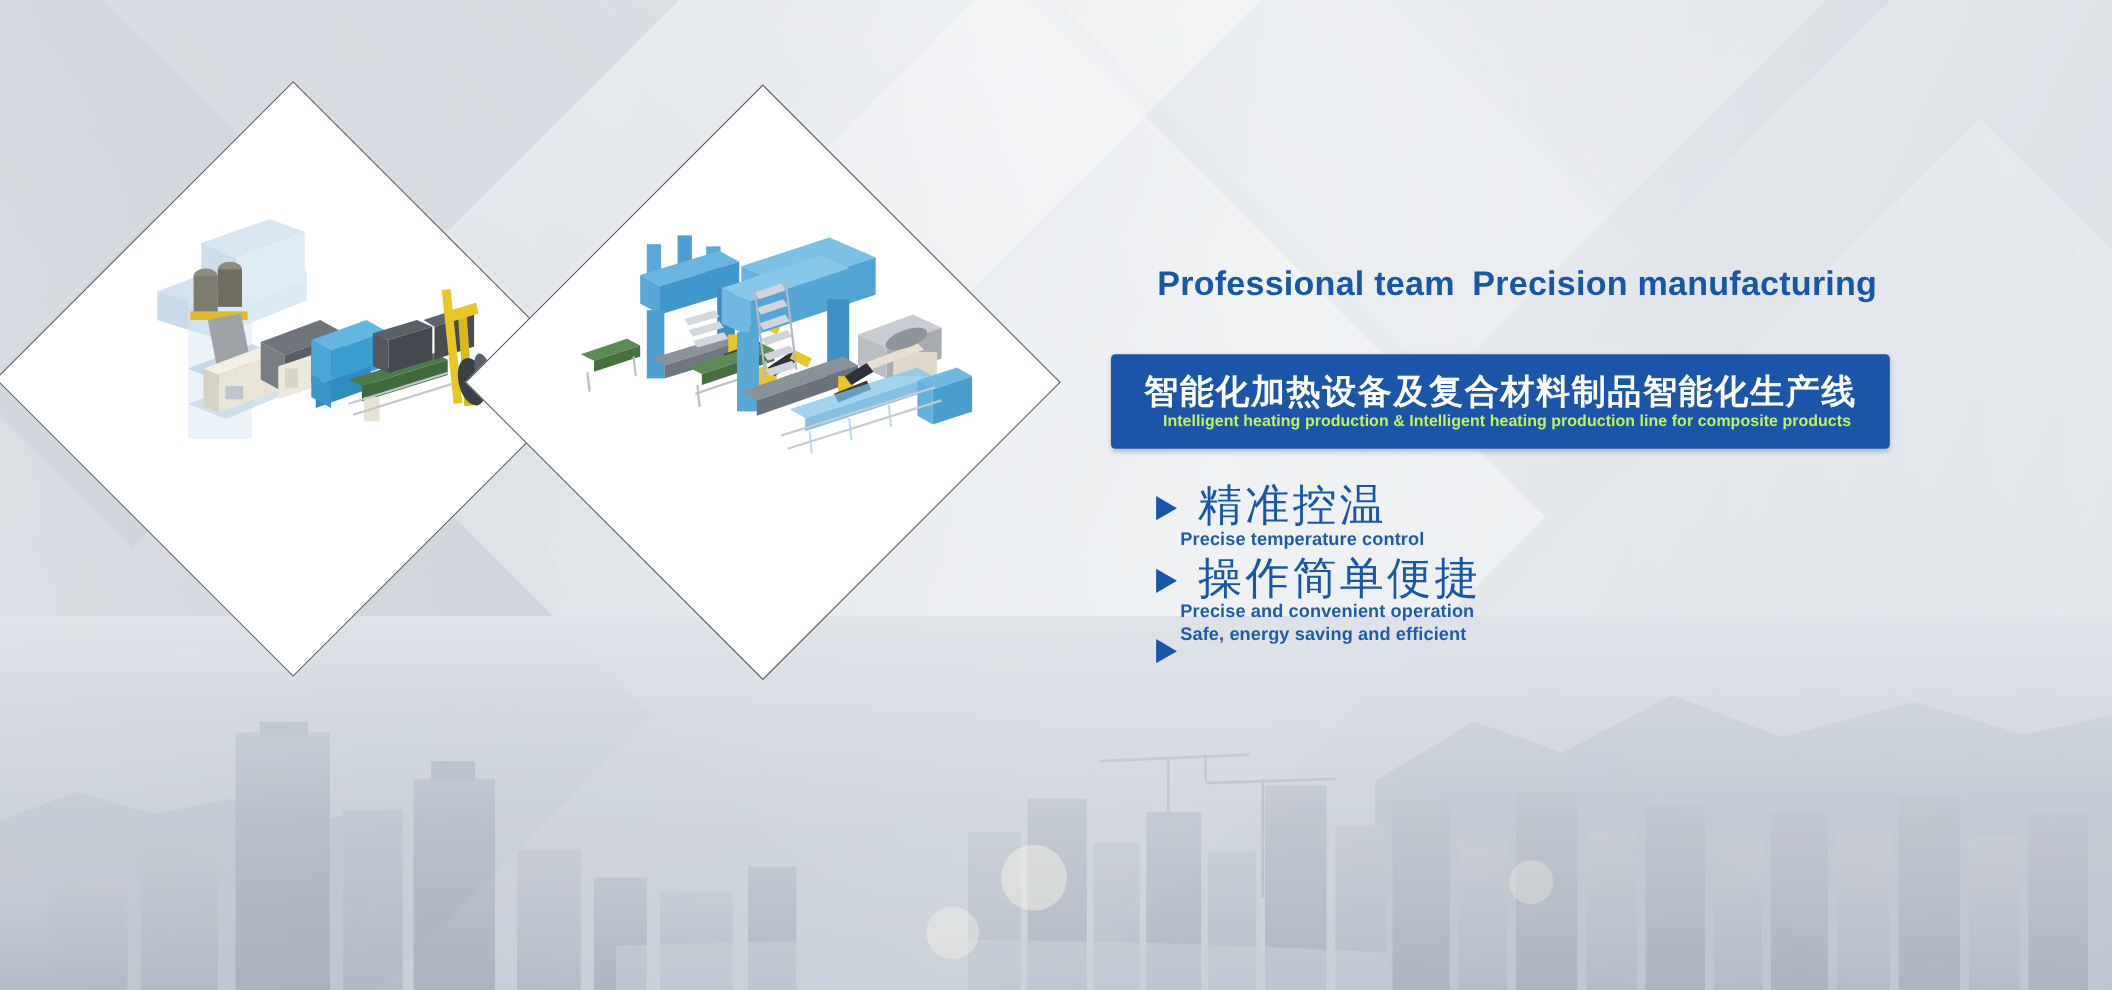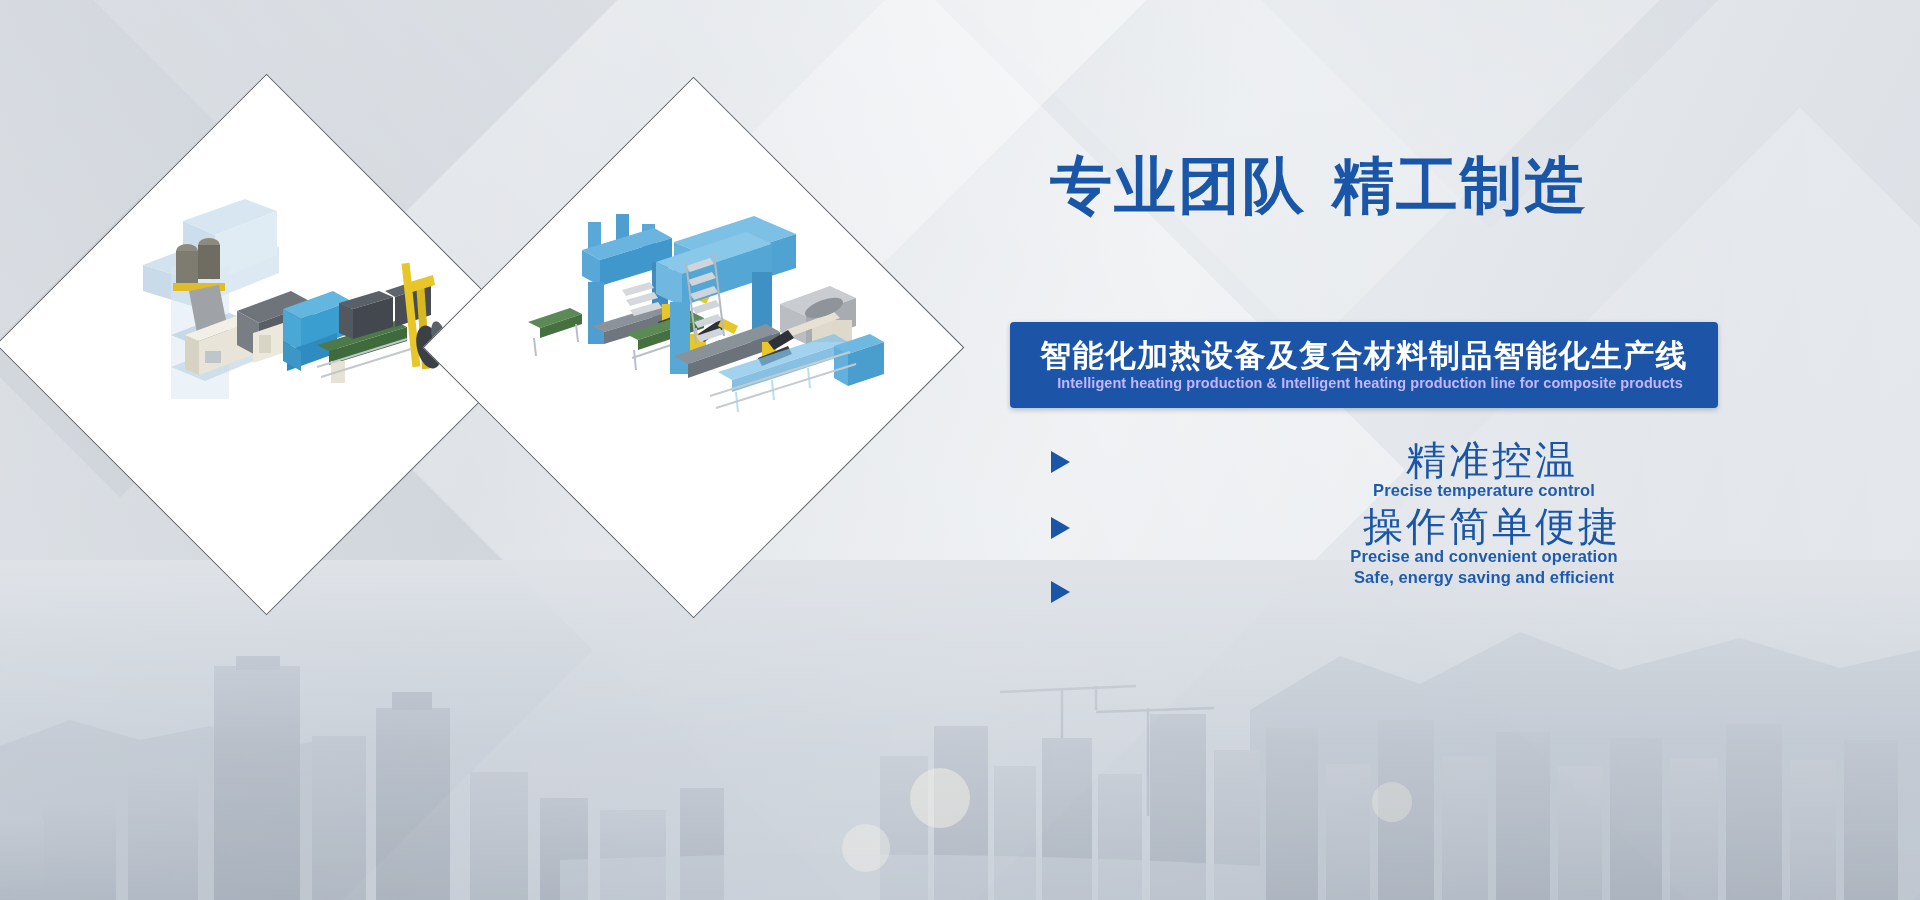--- a/index.html
+++ b/index.html
@@ -94,26 +94,26 @@
     border-radius:4px;
     box-shadow:0 2px 5px rgba(40,60,95,.28);
     display:flex; flex-direction:column;
     align-items:center; justify-content:center;
   }
   #ribbon .cn {
     color:#ffffff; font-size:31px; font-weight:700;
     letter-spacing:1.4px; white-space:nowrap; line-height:1.08;
   }
   #ribbon .en {
-    color:#c4b5fd; font-size:14.5px; font-weight:600;
+    color:#bef264; font-size:14.5px; font-weight:600;
     letter-spacing:.05px; white-space:nowrap; margin-top:3px;margin-left:12px;
   }
 
   
-  #features { position:absolute; left:30px; top:438px; width:860px;text-align:center; }
+  #features { position:absolute; left:30px; top:438px; width:860px; }
   .feature { position:relative; height:auto; }
   .feature + .feature { margin-top:5px; }
 
   .bullet {
     position:absolute; left:16px; top:13px;
     width:0; height:0;
     border-left:19px solid #1a56a8;
     border-top:11px solid transparent;
     border-bottom:11px solid transparent;
   }
@@ -388,24 +388,24 @@
         <g stroke="#c6cbd0" stroke-width="2" fill="none">
           <path d="M206 238 L346 194"></path>
           <path d="M212 250 L352 206"></path>
         </g>
       </svg>
     </div>
   </div>
 
   <div id="content">
 
-    <div class="headline">
-      <span>专业团队</span><span class="gap"></span><span>精工制造</span>
+
+    <div class="subhead">
+      <span>Professional team</span><span class="gap"></span><span>Precision manufacturing</span>
     </div>
-
 
     <div id="ribbon">
       <div class="cn">智能化加热设备及复合材料制品智能化生产线</div>
       <div class="en">Intelligent heating production &amp; Intelligent heating production line for composite products</div>
     </div>
 
     <div id="features">
 
       <div class="feature f1">
         <span class="bullet"></span>

